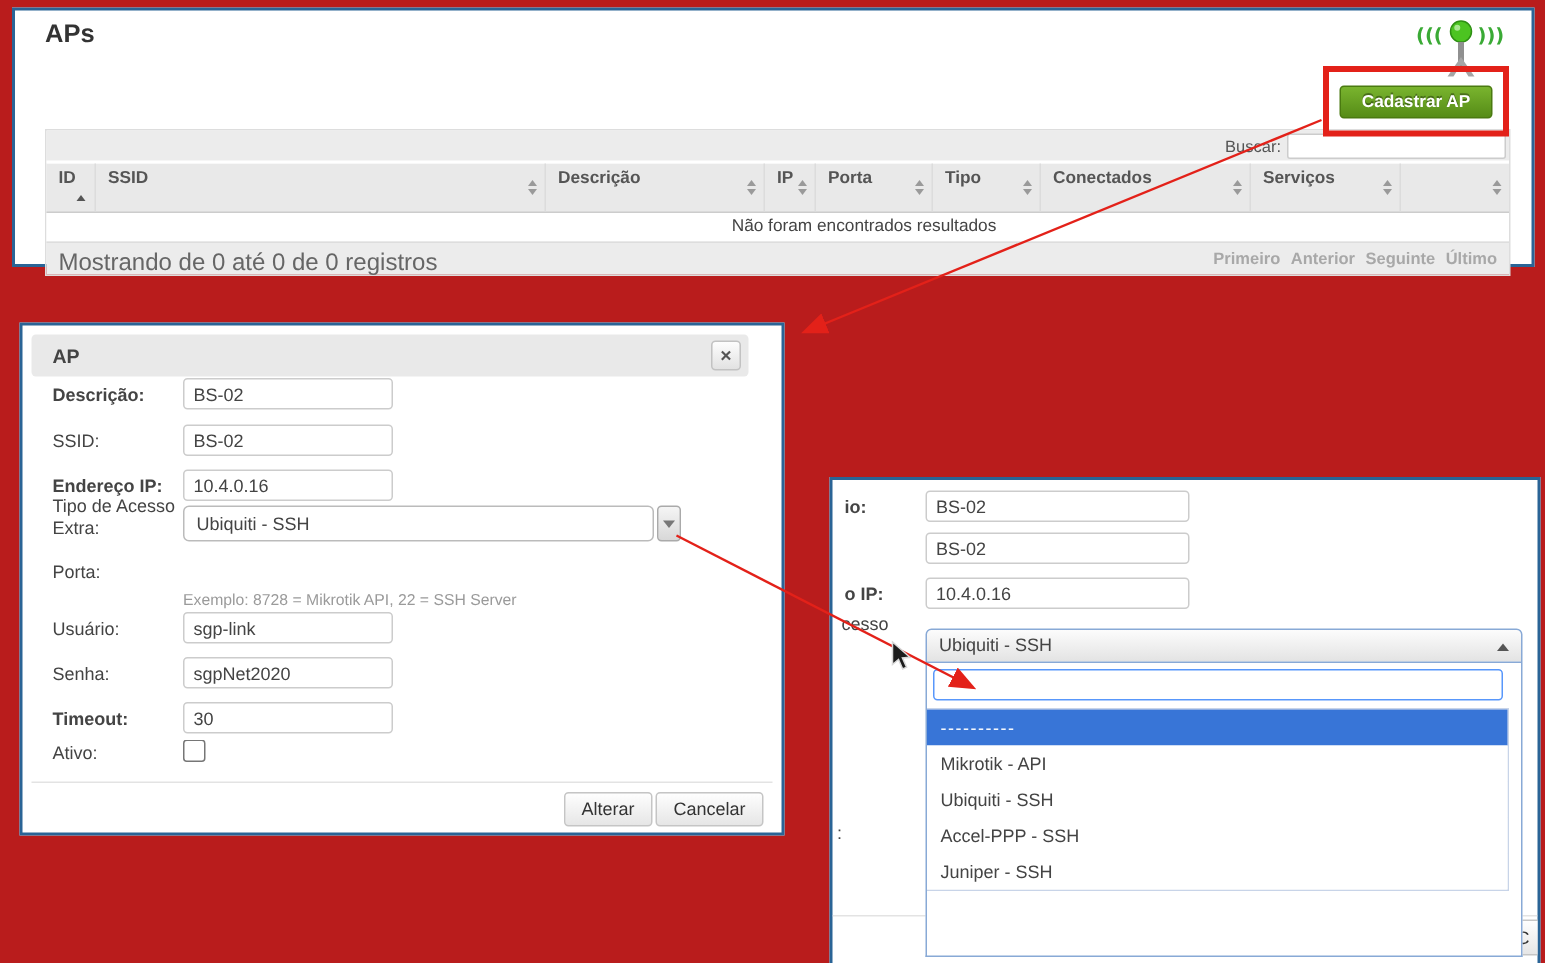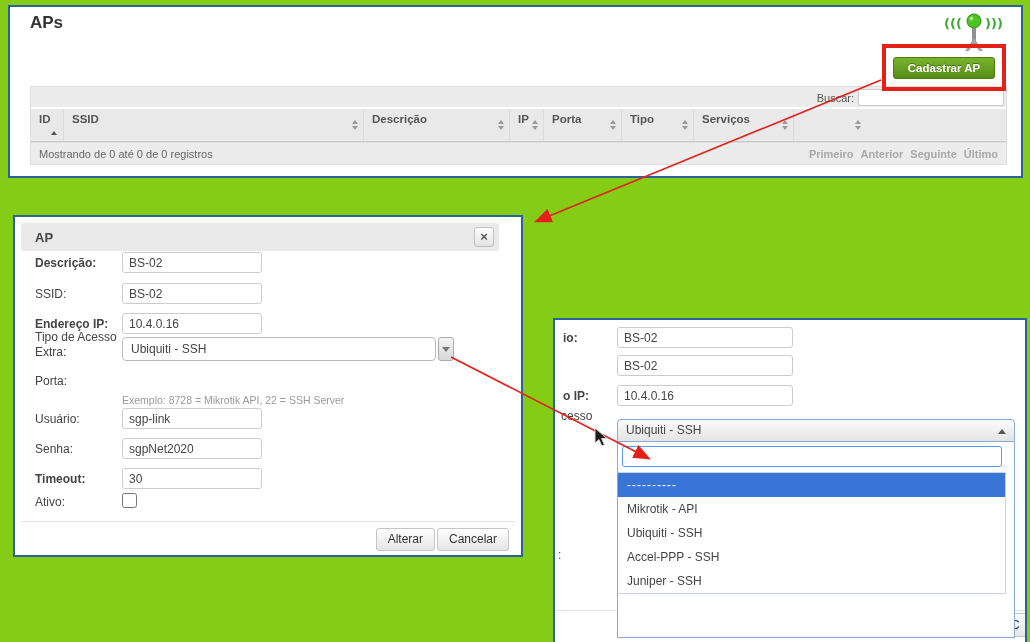--- a/index.html
+++ b/index.html
@@ -1,18 +1,18 @@
 <!DOCTYPE html>
 <html><head>
 <meta charset="utf-8">
 <style>
   * { margin:0; padding:0; box-sizing:border-box; }
   html,body { background:#fff; }
   body { font-family:"Liberation Sans", sans-serif; color:#333; }
-  #page { position:relative; width:1030px; height:642px; background:#84cc16; overflow:hidden;padding-left:40px; }
+  #page { position:relative; width:1030px; height:642px; background:#b91c1c; overflow:hidden;padding-left:40px; }
 
   .panel { position:absolute; background:#fff; border:2px solid #2a6496; }
 
   
   #panel-list { left:8px; top:5px; width:1015px; height:173px; }
   .page-title { position:absolute; left:20px; top:6px; font-size:17px; font-weight:bold; color:#333; }
   #antenna { position:absolute; left:934px; top:0px; }
 
   .btn-green { position:absolute; left:883px; top:50px; width:102px; height:22px;
     background:linear-gradient(#79b42e,#568c17); border:1px solid #4a7a10; border-radius:3px;
@@ -29,21 +29,21 @@
   .th + .th { border-left:1px solid #dcdcdc; }
   .c0{width:32px;} .c1{width:300px;} .c2{width:146px;} .c3{width:34px;} .c4{width:78px;}
   .c5{width:72px;} .c6{width:140px;} .c7{width:100px;} .c8{width:73px;}
   .sorticon { position:absolute; right:5px; top:50%; transform:translateY(-50%); display:flex; flex-direction:column; gap:2px; }
   .t-up { width:0; height:0; border-left:3.5px solid transparent; border-right:3.5px solid transparent; border-bottom:4px solid #9a9a9a; }
   .t-dn { width:0; height:0; border-left:3.5px solid transparent; border-right:3.5px solid transparent; border-top:4px solid #9a9a9a; }
   .asc-only { display:inline-block; margin-left:12px; }
   .asc-only .t-up { border-bottom-color:#555; }
   .tbl-empty { height:19px; line-height:19px; text-align:center; color:#444; background:#fff; padding-left:115px; font-size:11.5px; }
   .tbl-foot { position:relative; height:22px; background:#ececec; border-top:1px solid #ddd; }
-  .tbl-status { position:absolute; left:8px; top:5px; font-size:11px; color:#666; }
+  .tbl-status { position:absolute; left:8px; top:5px; font-size:16px; color:#666; }
   .pager { position:absolute; right:8px; top:5px; font-size:11px; font-weight:bold; color:#a8a8a8; display:flex; gap:7px;justify-content:space-between; }
   .pager span { cursor:default; }
 
   
   #panel-modal { left:13px; top:215px; width:510px; height:342px; }
   .modal-head { position:absolute; left:6px; top:6px; width:478px; height:28px; background:#e9e9e9; border-radius:3px; }
   .modal-title { position:absolute; left:14px; top:7px; font-size:13px; font-weight:bold; color:#444; }
   .modal-close { position:absolute; right:5px; top:4px; width:20px; height:20px;
     background:linear-gradient(#fdfdfd,#e2e2e2); border:1px solid #c2c2c2; border-radius:3px;
     color:#555; font-size:13px; font-weight:bold; text-align:center; line-height:18px; cursor:pointer; }
@@ -149,35 +149,43 @@
               <i class="t-dn"></i>
             </span>
         </div>
         <div class="th c5">
           <span>Tipo</span>
           <span class="sorticon">
               <i class="t-up"></i>
               <i class="t-dn"></i>
             </span>
         </div>
+        <div class="th c6">
+          <span>Conectados</span>
+          <span class="sorticon">
+              <i class="t-up"></i>
+              <i class="t-dn"></i>
+            </span>
+        </div>
         <div class="th c7">
           <span>Serviços</span>
           <span class="sorticon">
               <i class="t-up"></i>
               <i class="t-dn"></i>
             </span>
         </div>
         <div class="th c8">
           <span></span>
           <span class="sorticon">
               <i class="t-up"></i>
               <i class="t-dn"></i>
             </span>
         </div>
       </div>
+      <div class="tbl-empty">Não foram encontrados resultados</div>
       <div class="tbl-foot">
         <div class="tbl-status">Mostrando de 0 até 0 de 0 registros</div>
         <div class="pager">
           <span>Primeiro</span>
           <span>Anterior</span>
           <span>Seguinte</span>
           <span>Último</span>
         </div>
       </div>
     </div>

